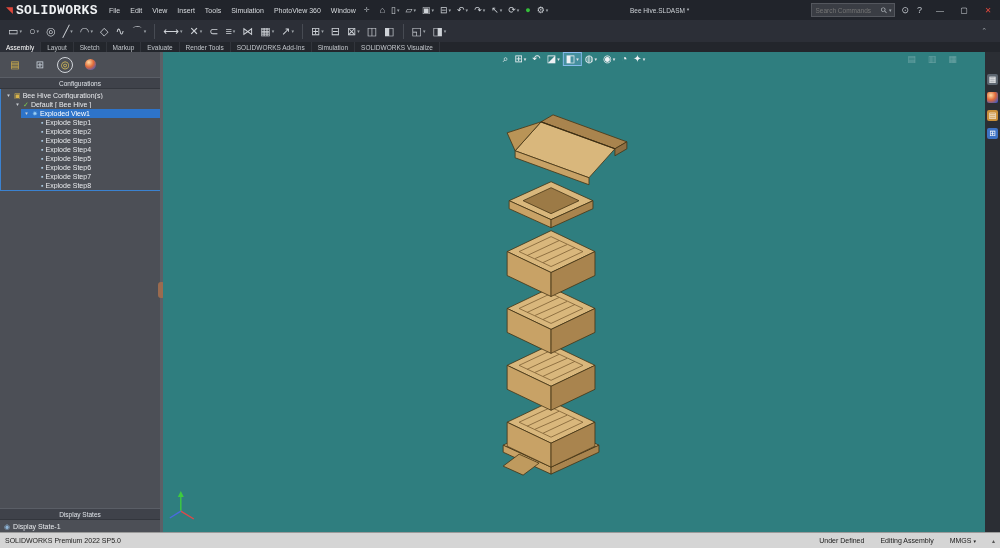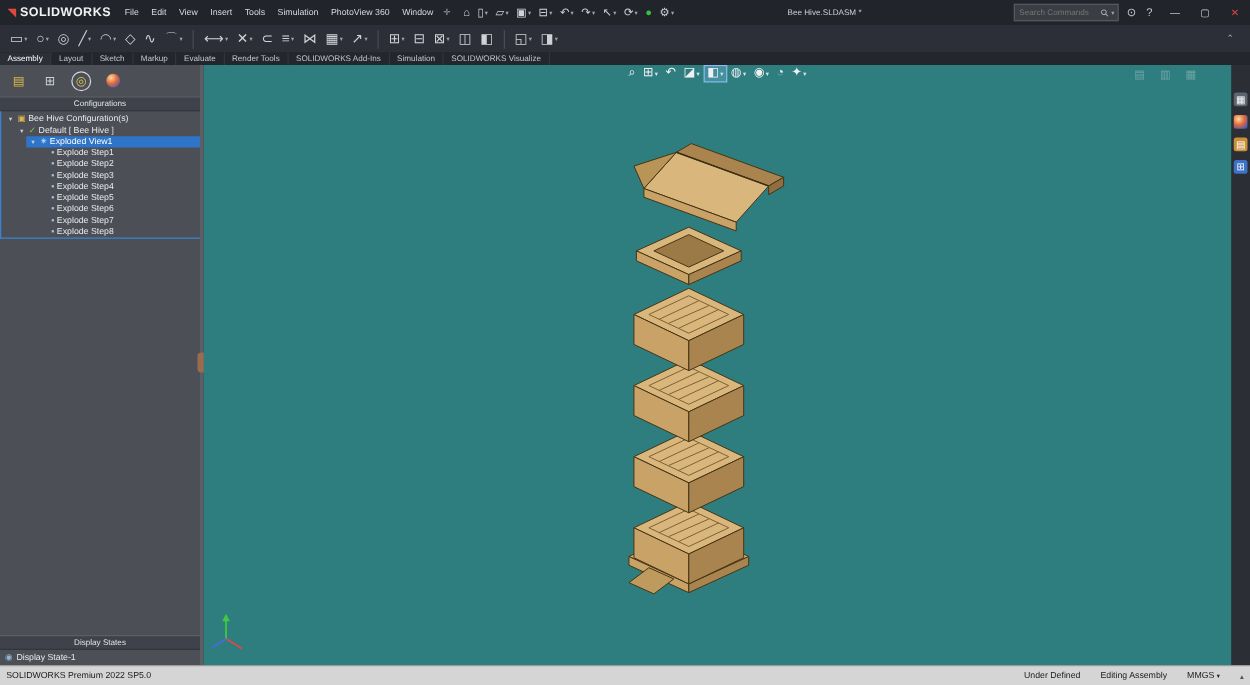--- a/index.html
+++ b/index.html
@@ -4,21 +4,21 @@
 <style>
   *{margin:0;padding:0;box-sizing:border-box;font-family:"Liberation Sans",sans-serif;}
   html,body{width:1000px;height:548px;overflow:hidden;}
   body{background:#2f7e7f;}
   #app{position:relative;width:1000px;height:548px;background:#21242b;}
 
   
   .titlebar{position:absolute;top:0;left:0;right:0;height:20px;background:#21242b;display:flex;align-items:center;color:#d7dade;font-size:7px;}
   .logo{display:flex;align-items:center;gap:3px;padding:0 6px;white-space:nowrap;}
   .logo-mark{color:#e0483c;font-size:9px;}
-  .logo-text{font-weight:bold;letter-spacing:.4px;font-size:10px;color:#f0f2f4;}
+  .logo-text{font-weight:bold;letter-spacing:.4px;font-size:13px;color:#f0f2f4;font-family:Liberation Mono, monospace;}
   .menubar{display:flex;align-items:center;}
   .menu-item{padding:0 5px;cursor:default;}
   .pin{color:#9ea3a9;font-size:7px;padding:0 3px;}
   .qat{display:flex;align-items:center;margin-left:4px;}
   .tool-btn{display:flex;align-items:center;padding:0 3px;height:20px;color:#cfd3d8;}
   .tool-btn .glyph{font-size:9px;line-height:1;}
   .tool-btn .caret{font-size:5px;margin-left:1px;color:#9ea3a9;}
   .doc-title{position:absolute;left:630px;top:0;height:20px;display:flex;align-items:center;font-size:6.5px;color:#cdd1d6;white-space:nowrap;}
   .tb-right{margin-left:auto;display:flex;align-items:center;gap:4px;}
   .searchbox{display:flex;align-items:center;background:#3a3d44;border:1px solid #54575e;height:14px;width:84px;padding:0 3px;gap:2px;}

